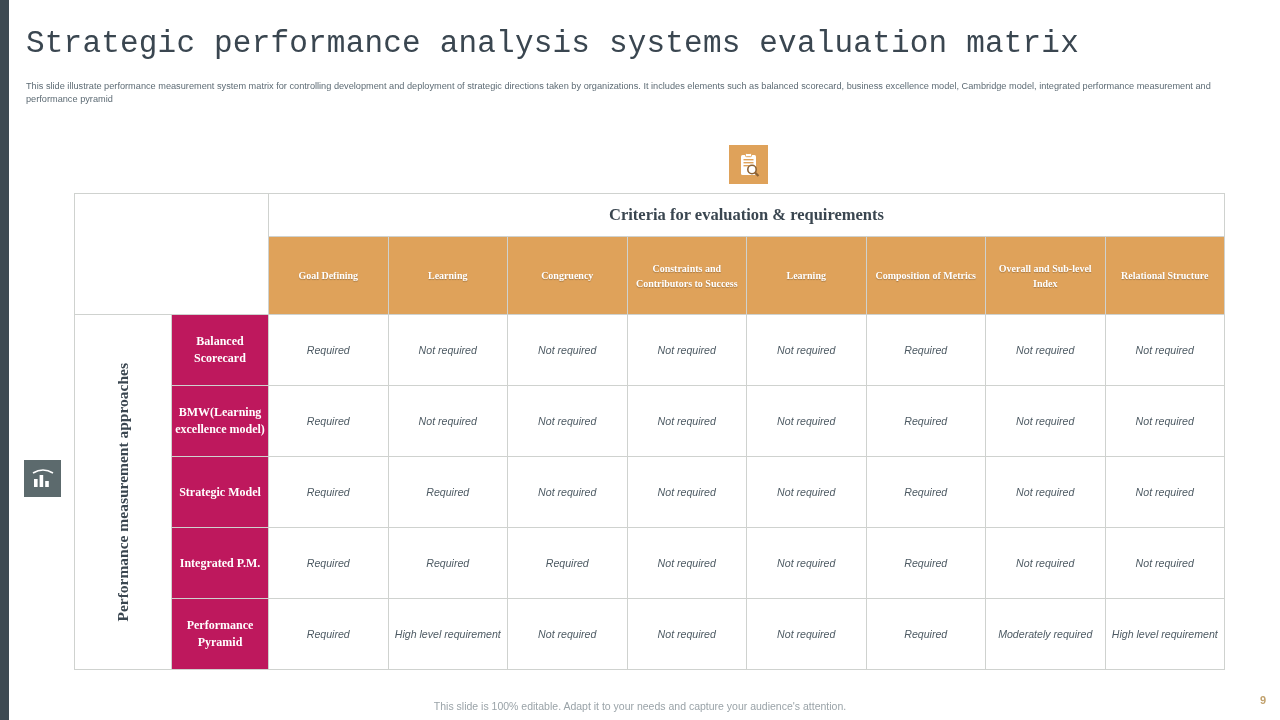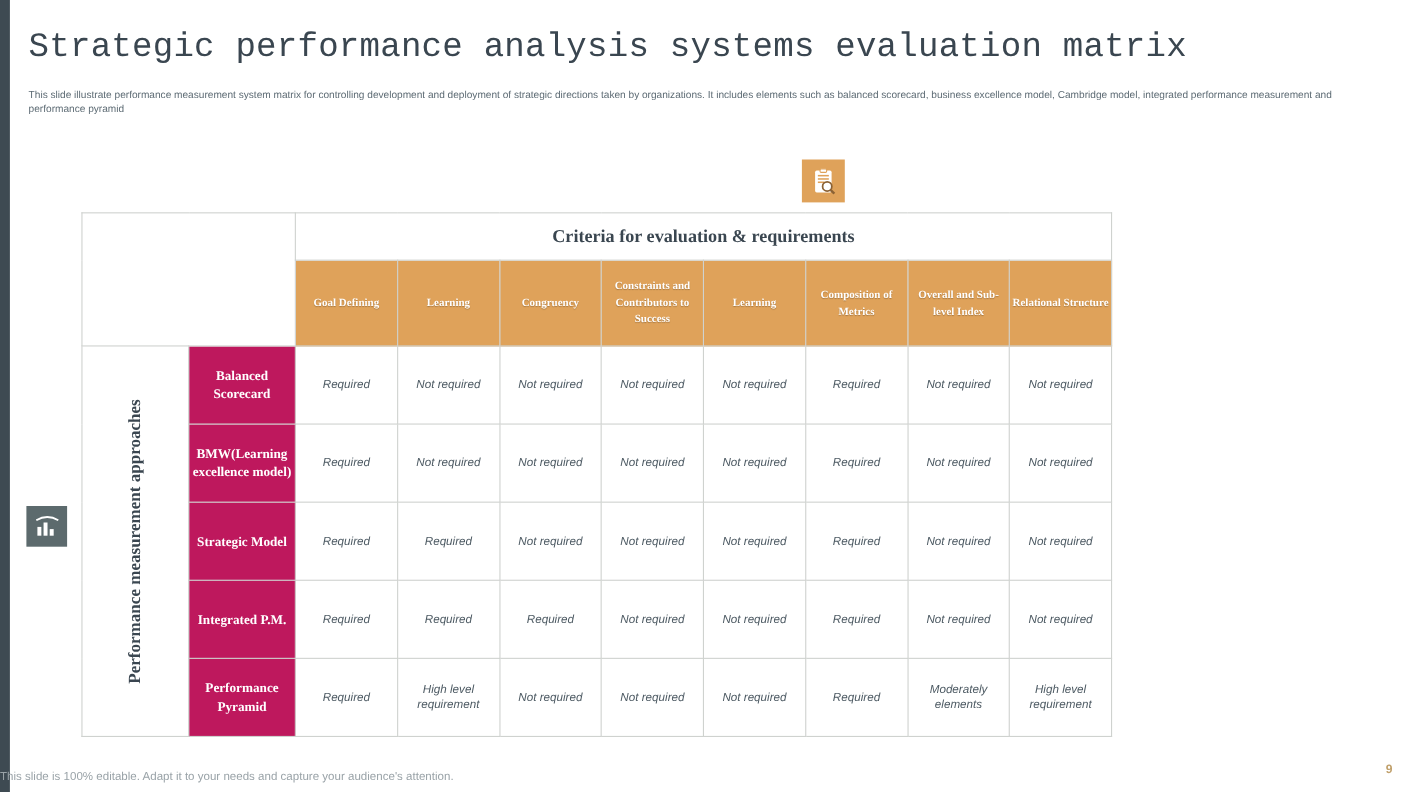--- a/index.html
+++ b/index.html
@@ -60,21 +60,21 @@
   }
 
   
   .table-wrap {
     position: absolute;
     left: 74px; top: 193px;
     width: 1151px;
   }
   table.matrix {
     border-collapse: collapse;
-    width: 937px;
+    width: 1151px;
     table-layout: fixed;
   }
   table.matrix td, table.matrix th {
     border: 1px solid #cfd2cf;
     padding: 0;
     vertical-align: middle;
     text-align: center;
   }
 
   .corner-blank { width: 194px; border: 1px solid #cfd2cf; }
@@ -135,21 +135,21 @@
     color: #4d5a63;
     height: 71px;
     padding: 2px 3px;
     font-style: italic;
   }
 
   .footer {
     position: absolute;
     left: 0; top: 700px;
     width: 1280px;
-    text-align: left;
+    text-align: center;
     font-size: 10.5px;
     color: #9aa3a8;
   }
   .page-num {
     position: absolute;
     right: 14px; top: 694px;
     font-size: 11px;
     font-weight: bold;
     color: #c0a06b;
   }
@@ -248,21 +248,21 @@
           <td class="cell">Not required</td>
         </tr>
         <tr>
           <td class="row-head">Performance Pyramid</td>
           <td class="cell">Required</td>
           <td class="cell">High level requirement</td>
           <td class="cell">Not required</td>
           <td class="cell">Not required</td>
           <td class="cell">Not required</td>
           <td class="cell">Required</td>
-          <td class="cell">Moderately elements</td>
+          <td class="cell">Moderately required</td>
           <td class="cell">High level requirement</td>
         </tr>
       </tbody>
   </table>
 </div>
 
 <div class="footer">This slide is 100% editable. Adapt it to your needs and capture your audience's attention.</div>
 <div class="page-num">9</div>
 
 </body></html>

